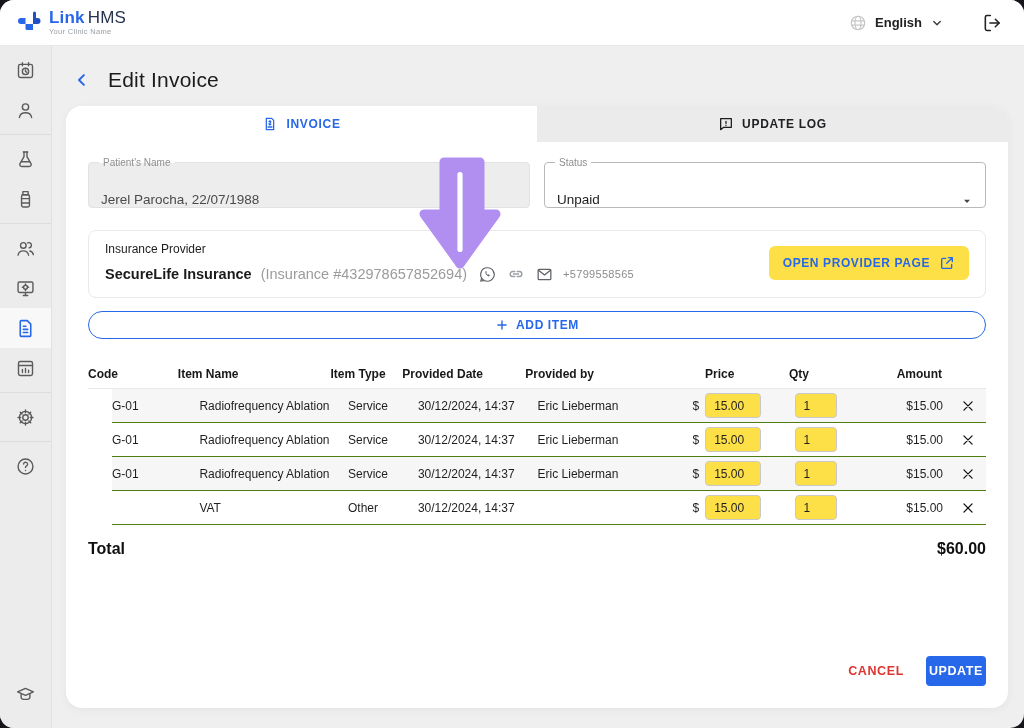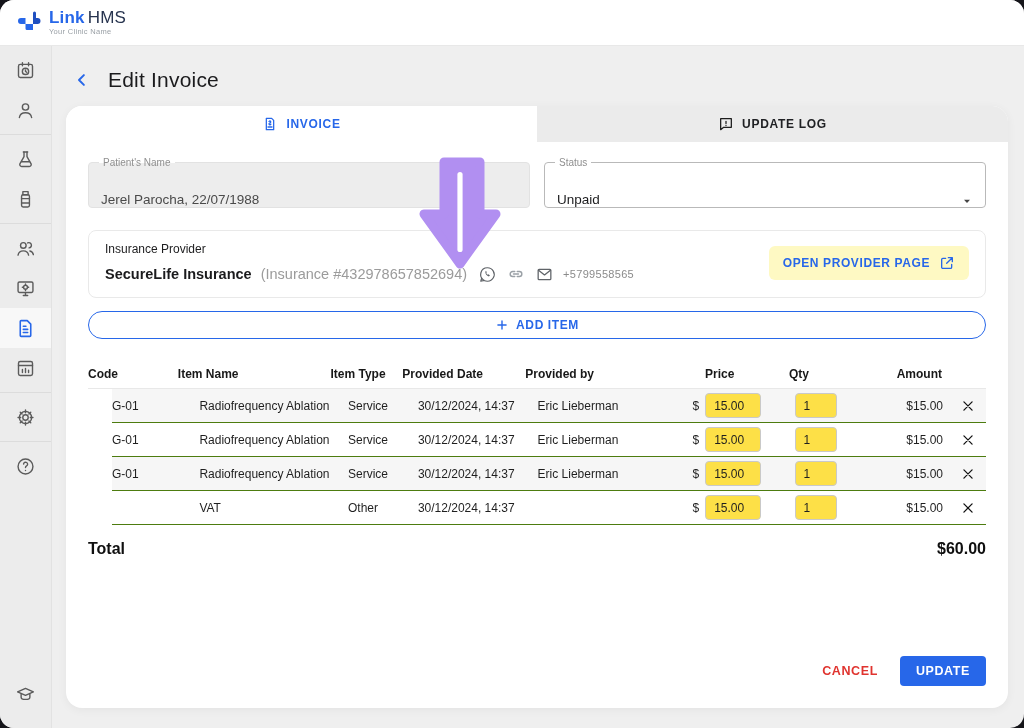--- a/index.html
+++ b/index.html
@@ -50,21 +50,21 @@
   .field.select { background:#fff; border:1px solid #b9b9b9; justify-content:space-between; cursor:pointer; }
   .select-value { font-size:13.5px; color:#1c1c1e; }
 
   .insurance-panel { margin:22px 22px 0; border:1px solid #e9e9e9; border-radius:8px; padding:11px 16px 13px; display:flex; align-items:center; justify-content:space-between; }
   .ins-label { font-size:12px; color:#1d1d1f; margin-bottom:8px; }
   .ins-line { display:flex; align-items:center; gap:9px; }
   .ins-name { font-size:14.5px; font-weight:700; color:#1b1b1d; }
   .ins-policy { font-size:14.5px; color:#9b9b9b; }
   .ins-icons { display:flex; align-items:center; gap:9px; margin-left:2px; }
   .ins-phone { font-size:11px; color:#8b8b8b; letter-spacing:.3px; }
-  .provider-btn { display:flex; align-items:center; gap:9px; background:#fef9c3; border:none; border-radius:6px; padding:9px 14px; font-size:12px; font-weight:700; letter-spacing:.6px; color:#2767e9; cursor:pointer; font-family:"Liberation Sans", sans-serif; }
+  .provider-btn { display:flex; align-items:center; gap:9px; background:#fde047; border:none; border-radius:6px; padding:9px 14px; font-size:12px; font-weight:700; letter-spacing:.6px; color:#2767e9; cursor:pointer; font-family:"Liberation Sans", sans-serif; }
 
   .section-heading { margin:22px 22px 0; font-size:15px; font-weight:600; color:#121212; }
 
   .add-item-btn { margin:13px 22px 0; height:28px; border:1.5px solid #2767e9; border-radius:15px; background:#fff; display:flex; align-items:center; justify-content:center; gap:7px; font-size:12px; font-weight:700; letter-spacing:.6px; color:#2767e9; cursor:pointer; font-family:"Liberation Sans", sans-serif; }
 
   
   .table { margin:20px 22px 0; }
   .trow { display:grid; grid-template-columns:10% 17% 8% 13.7% 15.5% 12.3% 10.5% 9% 4%; align-items:center; }
   .trow.head { height:30px; border-bottom:1px solid #e8e8e8; }
   .trow.body { height:34px; border-bottom:1px solid #4d7c0f;margin-left:24px; }
@@ -78,21 +78,21 @@
   .mini-input { height:25px; border:1px solid #c9c9c9; border-radius:4px; font-size:12px; color:#1f1f1f; padding:0 8px; background:#fde047; font-family:"Liberation Sans", sans-serif; }
   .mini-input.price { width:56px; }
   .mini-input.qty { width:42px; }
   .del-btn { background:none; border:none; cursor:pointer; display:flex; padding:2px; }
 
   .total-row { margin:15px 22px 4px; display:flex; align-items:center; justify-content:space-between; }
   .total-label, .total-value { font-size:16px; font-weight:700; color:#0f0f0f; }
 
   .actions { margin-top:auto; padding:0 22px 22px; display:flex; align-items:center; justify-content:flex-end; gap:22px; }
   .cancel-btn { background:none; border:none; color:#e0342f; font-size:12.5px; font-weight:700; letter-spacing:.6px; cursor:pointer; font-family:"Liberation Sans", sans-serif; }
-  .update-btn { background:#2767e9; border:none; border-radius:4px; color:#fff; font-size:12.5px; font-weight:700; letter-spacing:.6px; padding:8px 16px; cursor:pointer; font-family:"Liberation Sans", sans-serif; }
+  .update-btn { background:#2767e9; border:none; border-radius:4px; color:#fff; font-size:12.5px; font-weight:700; letter-spacing:.6px; padding:8px 3px; cursor:pointer; font-family:"Liberation Sans", sans-serif; }
 
   .arrow-overlay { position:absolute; left:418px; top:150px; z-index:10; pointer-events:none; }
 
   svg { display:block; }
 </style>
 </head>
 <body>
 
 <div class="app">
 
@@ -104,20 +104,46 @@
             <path d="M4.5 9H9v11a1.5 1.5 0 0 1-3 0v-5H4.5a3 3 0 0 1 0-6z" fill="#1f4fc0" transform="rotate(180 12 12)"></path>
           </svg>
       </span>
       <div class="brand-text">
         <div class="brand-name">
           <span class="b1">Link</span><span class="b2">HMS</span>
         </div>
         <div class="brand-sub">Your Clinic Name</div>
       </div>
     </div>
+    <div class="topbar-right">
+      <div class="lang">
+        <span>
+          <svg width="18" height="18" viewBox="0 0 24 24" fill="none" stroke="#c6c6c6" stroke-width="1.6">
+              <circle cx="12" cy="12" r="9"></circle>
+              <ellipse cx="12" cy="12" rx="4" ry="9"></ellipse>
+              <path d="M3.5 9.2h17M3.5 14.8h17"></path>
+            </svg>
+        </span>
+        <span class="lang-label">English</span>
+        <span>
+          <svg width="14" height="14" viewBox="0 0 24 24" fill="none" stroke="#3c3c3c" stroke-width="2.4" stroke-linecap="round" stroke-linejoin="round">
+              <path d="M6.5 9.5 12 15l5.5-5.5"></path>
+            </svg>
+        </span>
+      </div>
+      <button class="back-btn">
+        <span>
+          <svg width="20" height="20" viewBox="0 0 24 24" fill="none" stroke="#202124" stroke-width="1.9" stroke-linecap="round" stroke-linejoin="round">
+              <path d="M10 21H6a2 2 0 0 1-2-2V5a2 2 0 0 1 2-2h4"></path>
+              <path d="M16 16.5 20.5 12 16 7.5"></path>
+              <path d="M20.5 12H9.5"></path>
+            </svg>
+        </span>
+      </button>
+    </div>
   </header>
 
   <div class="shell">
 
     <nav class="sidebar">
       <div class="sgroup">
         <div class="sitem">
             <span>
               <svg width="21" height="21" viewBox="0 0 24 24" fill="none" stroke="#5b5b5b" stroke-width="1.6" stroke-linecap="round">
                 <rect x="4" y="5" width="16" height="15" rx="2"></rect>

